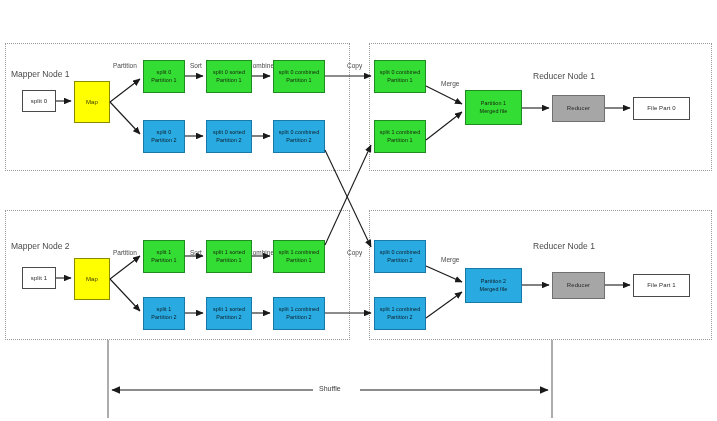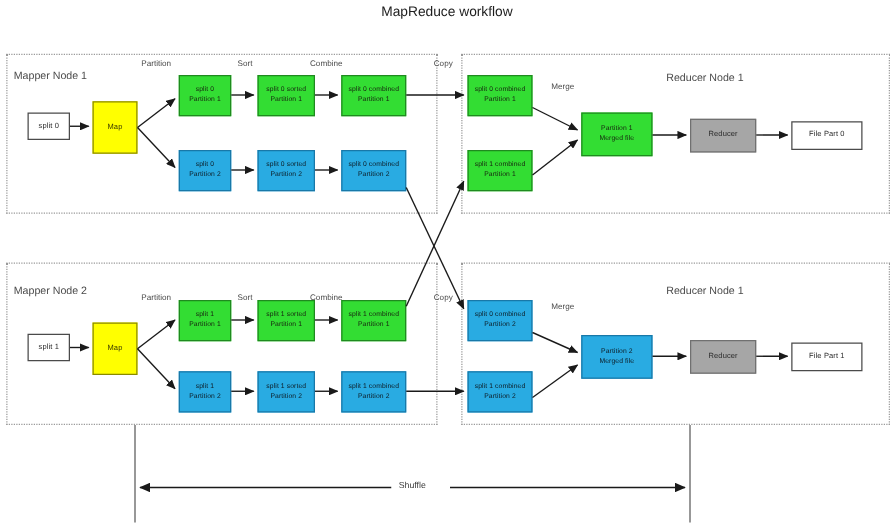--- a/index.html
+++ b/index.html
@@ -16,20 +16,21 @@
     position:absolute;
     border:1px dotted #9a9a9a;
     box-sizing:border-box;
     background:transparent;
   }
   .lbl{
     position:absolute;
     color:#3b3b3b;
     white-space:nowrap;
     line-height:1.1;
+    margin-top:14px;
   }
   .title{
     position:absolute;
     color:#1d1d1d;
     font-size:11px;
     white-space:nowrap;
   }
   .node-title{font-size:8.5px;color:#4a4a4a;}
   .step-lbl{font-size:6.5px;color:#4a4a4a;}
   .box{
@@ -50,21 +51,20 @@
   .box.yellow{background:#ffff00;border:1px solid #8a8a00;color:#3a3a00;font-size:6px;}
   .box.gray{background:#a6a6a6;border:1px solid #707070;color:#2a2a2a;font-size:6px;}
   .box.white{background:#ffffff;border:1px solid #4a4a4a;color:#2a2a2a;font-size:6px;}
   .shuffle-lbl{font-size:7px;color:#3b3b3b;position:absolute;background:#fff;padding:0 3px;}
 </style>
 </head>
 <body>
 
 <div id="stage">
 
-  <div class="title" style="left:305px;top:4px;">MapReduce workflow</div>
 
   <div class="node-box" style="left:5px;top:43px;width:345px;height:128px;"></div>
   <div class="node-box" style="left:369px;top:43px;width:343px;height:128px;"></div>
   <div class="node-box" style="left:5px;top:210px;width:345px;height:130px;"></div>
   <div class="node-box" style="left:369px;top:210px;width:343px;height:130px;"></div>
 
   <div class="lbl node-title" style="left:11px;top:56px;">Mapper Node 1</div>
   <div class="lbl node-title" style="left:533px;top:58px;">Reducer Node 1</div>
   <div class="lbl node-title" style="left:11px;top:228px;">Mapper Node 2</div>
   <div class="lbl node-title" style="left:533px;top:228px;">Reducer Node 1</div>

